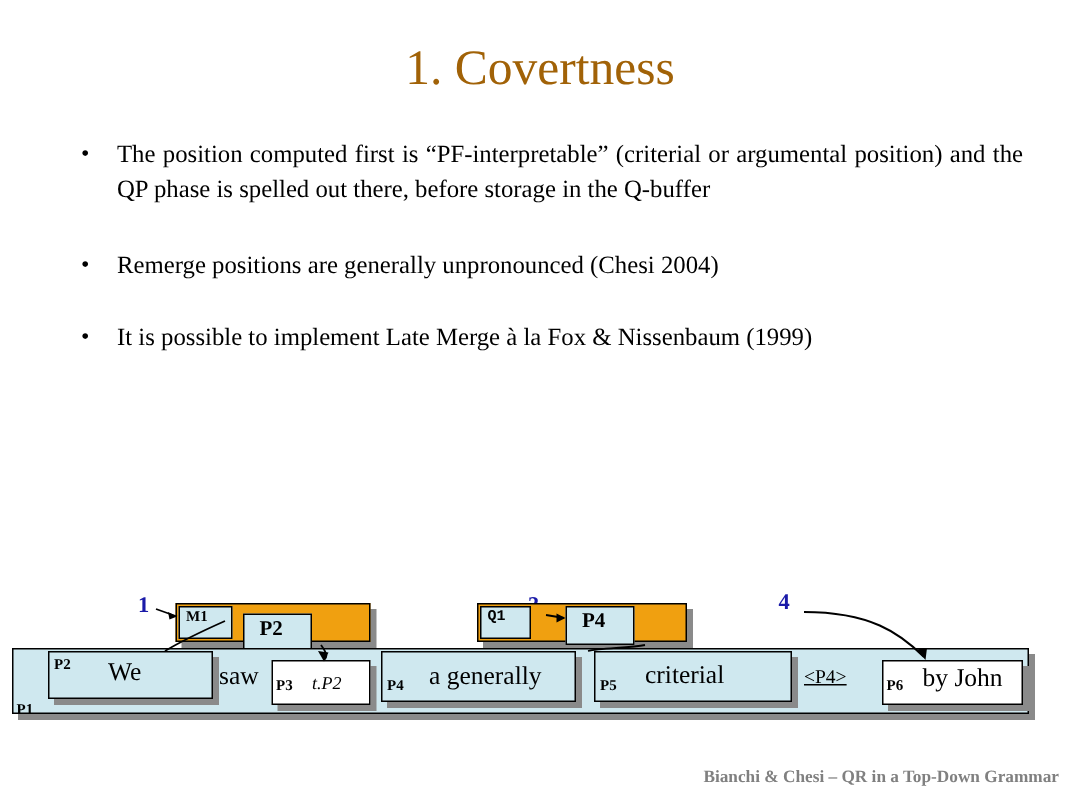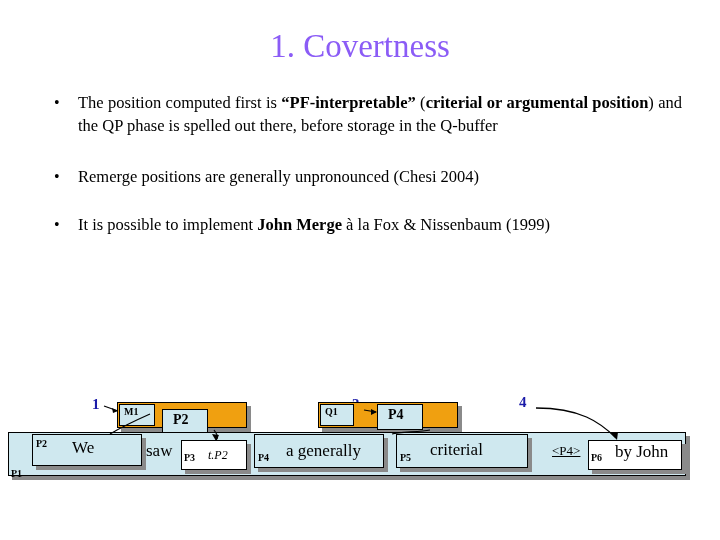--- a/index.html
+++ b/index.html
@@ -22,21 +22,21 @@
     height: 540px;
   }
   .title {
     position: absolute;
     left: 0;
     top: 28px;
     width: 720px;
     text-align: center;
     font-size: 33px;
     font-family: "Liberation Serif", serif;
-    color: #8b5cf6;
+    color: #a16207;
   }
   .bullets {
     position: absolute;
     left: 42px;
     top: 92px;
     width: 640px;
   }
   .bullet {
     position: relative;
     padding-left: 36px;
@@ -46,21 +46,21 @@
     margin-bottom: 28px;
   }
   .bullet .dot {
     position: absolute;
     left: 12px;
     top: 0px;
     font-size: 16px;
   }
   .b2 { margin-bottom: 26px; }
   .b3 { margin-bottom: 0; }
-  .bold { font-weight: bold; }
+  .bold { font-weight: normal; }
 
   
   .diagram {
     position: absolute;
     left: 0;
     top: 384px;
     width: 720px;
     height: 112px;
   }
   .box {
@@ -124,21 +124,21 @@
       <span><span>The position computed first is </span><span class="bold">“PF-interpretable”</span><span> (</span><span class="bold">criterial or argumental position</span><span>) and the QP phase is spelled out there, before storage in the Q-buffer</span></span>
     </div>
 
     <div class="bullet b2">
       <span class="dot">•</span>
       <span><span>Remerge positions are generally unpronounced (Chesi 2004)</span></span>
     </div>
 
     <div class="bullet b3">
       <span class="dot">•</span>
-      <span><span>It is possible to implement </span><span class="bold">John Merge</span><span> à la Fox &amp; Nissenbaum (1999)</span></span>
+      <span><span>It is possible to implement </span><span class="bold">Late Merge</span><span> à la Fox &amp; Nissenbaum (1999)</span></span>
     </div>
 
   </div>
 
   <div class="diagram">
 
     <div class="num" style="left:92px; top:12px;">1</div>
     <div class="num" style="left:221px; top:30px;">2</div>
     <div class="num" style="left:352px; top:12px;">3</div>
     <div class="num" style="left:519px; top:10px;">4</div>
@@ -146,21 +146,21 @@
     <div class="shadow" style="left:121px; top:22px; width:130px; height:26px;"></div>
     <div class="box orange" style="left:117px; top:18px; width:130px; height:26px;"></div>
     <div class="box cyan" style="left:119px; top:20px; width:36px; height:22px;"></div>
     <div class="lbl smalltag" style="left:124px; top:22px;">M1</div>
     <div class="box cyan" style="left:162px; top:25px; width:46px; height:26px;"></div>
     <div class="lbl" style="left:173px; top:28px; font-size:14px;">P2</div>
 
     <div class="shadow" style="left:322px; top:22px; width:140px; height:26px;"></div>
     <div class="box orange" style="left:318px; top:18px; width:140px; height:26px;"></div>
     <div class="box cyan" style="left:320px; top:20px; width:34px; height:22px;"></div>
-    <div class="lbl smalltag" style="left:325px; top:22px;">Q1</div>
+    <div class="lbl smalltag" style="left:325px; top:22px;font-family:Liberation Mono, monospace;">Q1</div>
     <div class="box cyan" style="left:377px; top:20px; width:46px; height:26px;"></div>
     <div class="lbl" style="left:388px; top:23px; font-size:14px;">P4</div>
 
     <div class="shadow" style="left:12px; top:52px; width:678px; height:44px;"></div>
     <div class="box cyan" style="left:8px; top:48px; width:678px; height:44px;"></div>
     <div class="lbl smalltag" style="left:11px; top:84px;text-align:right;">P1</div>
 
     <div class="shadow" style="left:36px; top:54px; width:110px; height:32px;"></div>
     <div class="box cyan" style="left:32px; top:50px; width:110px; height:32px;"></div>
     <div class="lbl smalltag" style="left:36px; top:54px;">P2</div>
@@ -176,21 +176,21 @@
     <div class="shadow" style="left:258px; top:54px; width:130px; height:34px;"></div>
     <div class="box cyan" style="left:254px; top:50px; width:130px; height:34px;"></div>
     <div class="lbl smalltag" style="left:258px; top:68px;">P4</div>
     <div class="midtxt" style="position:absolute; left:286px; top:57px;">a generally</div>
 
     <div class="shadow" style="left:400px; top:54px; width:132px; height:34px;"></div>
     <div class="box cyan" style="left:396px; top:50px; width:132px; height:34px;"></div>
     <div class="lbl smalltag" style="left:400px; top:68px;">P5</div>
     <div class="midtxt" style="position:absolute; left:430px; top:56px;">criterial</div>
 
-    <div style="position:absolute; left:552px; top:59px; font-size:13px;text-decoration:underline;">&lt;P4&gt;</div>
+    <div style="position:absolute; left:536px; top:59px; font-size:13px;text-decoration:underline;">&lt;P4&gt;</div>
 
     <div class="shadow" style="left:592px; top:60px; width:94px; height:30px;"></div>
     <div class="box white" style="left:588px; top:56px; width:94px; height:30px;"></div>
     <div class="lbl smalltag" style="left:591px; top:68px;">P6</div>
     <div class="midtxt" style="position:absolute; left:615px; top:58px;">by John</div>
 
     <svg class="arrow" style="left:0; top:0;" width="720" height="112">
 
       <path d="M104 22 L118 27" stroke="#000" stroke-width="1.2" fill="none"></path>
       <polygon points="118,27 112,24 113,29" fill="#000"></polygon>
@@ -204,14 +204,15 @@
       <polygon points="377,28 371,25 371,31" fill="#000"></polygon>
 
       <path d="M536 24 C580 24 600 38 616 54" stroke="#000" stroke-width="1.3" fill="none"></path>
       <polygon points="617,56 611,49 618,48" fill="#000"></polygon>
 
       <path d="M430 46 C420 48 400 48 392 50" stroke="#000" stroke-width="1.2" fill="none"></path>
     </svg>
 
   </div>
 
+  <div class="footer">Bianchi &amp; Chesi – QR in a Top-Down Grammar</div>
 
 </div>
 
 </body></html>

